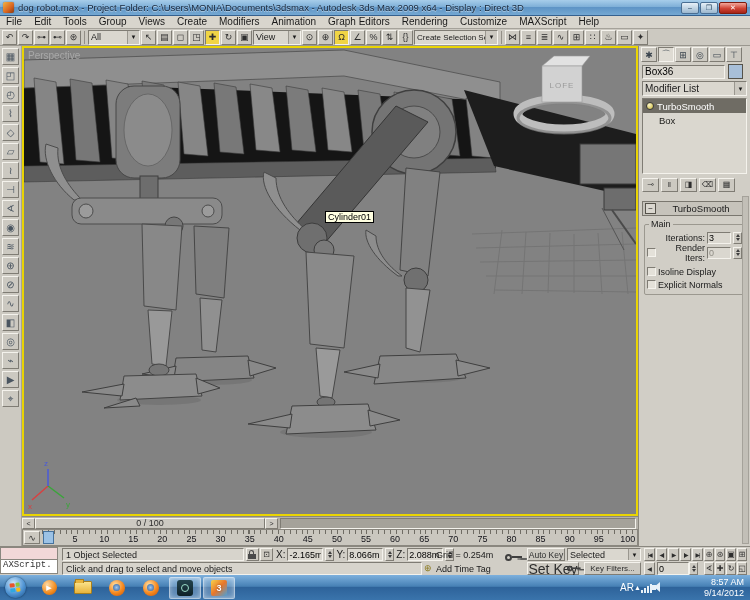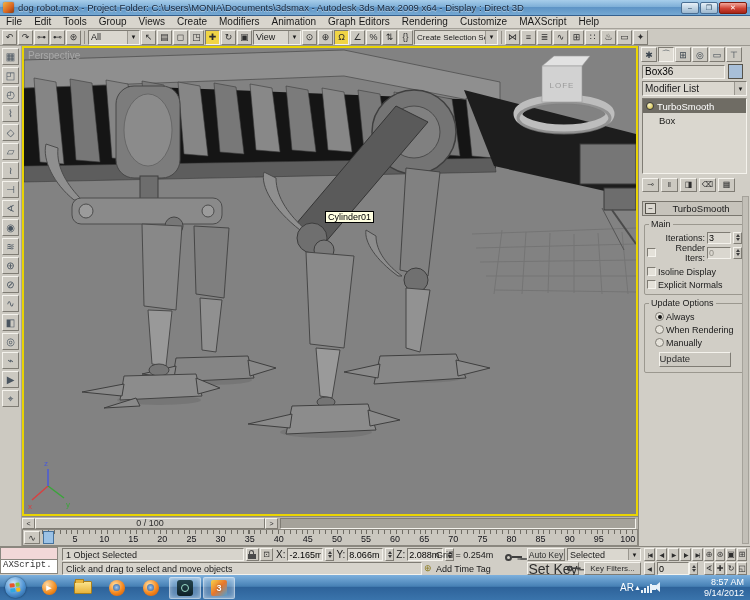--- a/index.html
+++ b/index.html
@@ -618,38 +618,20 @@
           <span class="cb"></span>
           <span class="plabel">Isoline Display</span>
         </div>
         <div class="prow">
           <span class="cb"></span>
           <span class="plabel">Explicit Normals</span>
         </div>
       </div>
 
 
-      <div class="grp">
-        <span class="legend">Update Options</span>
-        <div class="prow" style="padding-left:8px">
-          <span class="radio on">
-              <i></i>
-            </span>
-          <span class="plabel">Always</span>
-        </div>
-        <div class="prow" style="padding-left:8px">
-          <span class="radio"></span>
-          <span class="plabel">When Rendering</span>
-        </div>
-        <div class="prow" style="padding-left:8px">
-          <span class="radio"></span>
-          <span class="plabel">Manually</span>
-        </div>
-        <span class="btn3 updbtn">Update</span>
-      </div>
     </div>
     <div class="pscroll"></div>
   </div>
 
   <div class="statusbar">
     <div class="listener">
       <div class="lis1"></div>
       <div class="lis2">AXScript.</div>
     </div>
     <div class="selbox sunken">1 Object Selected</div>

